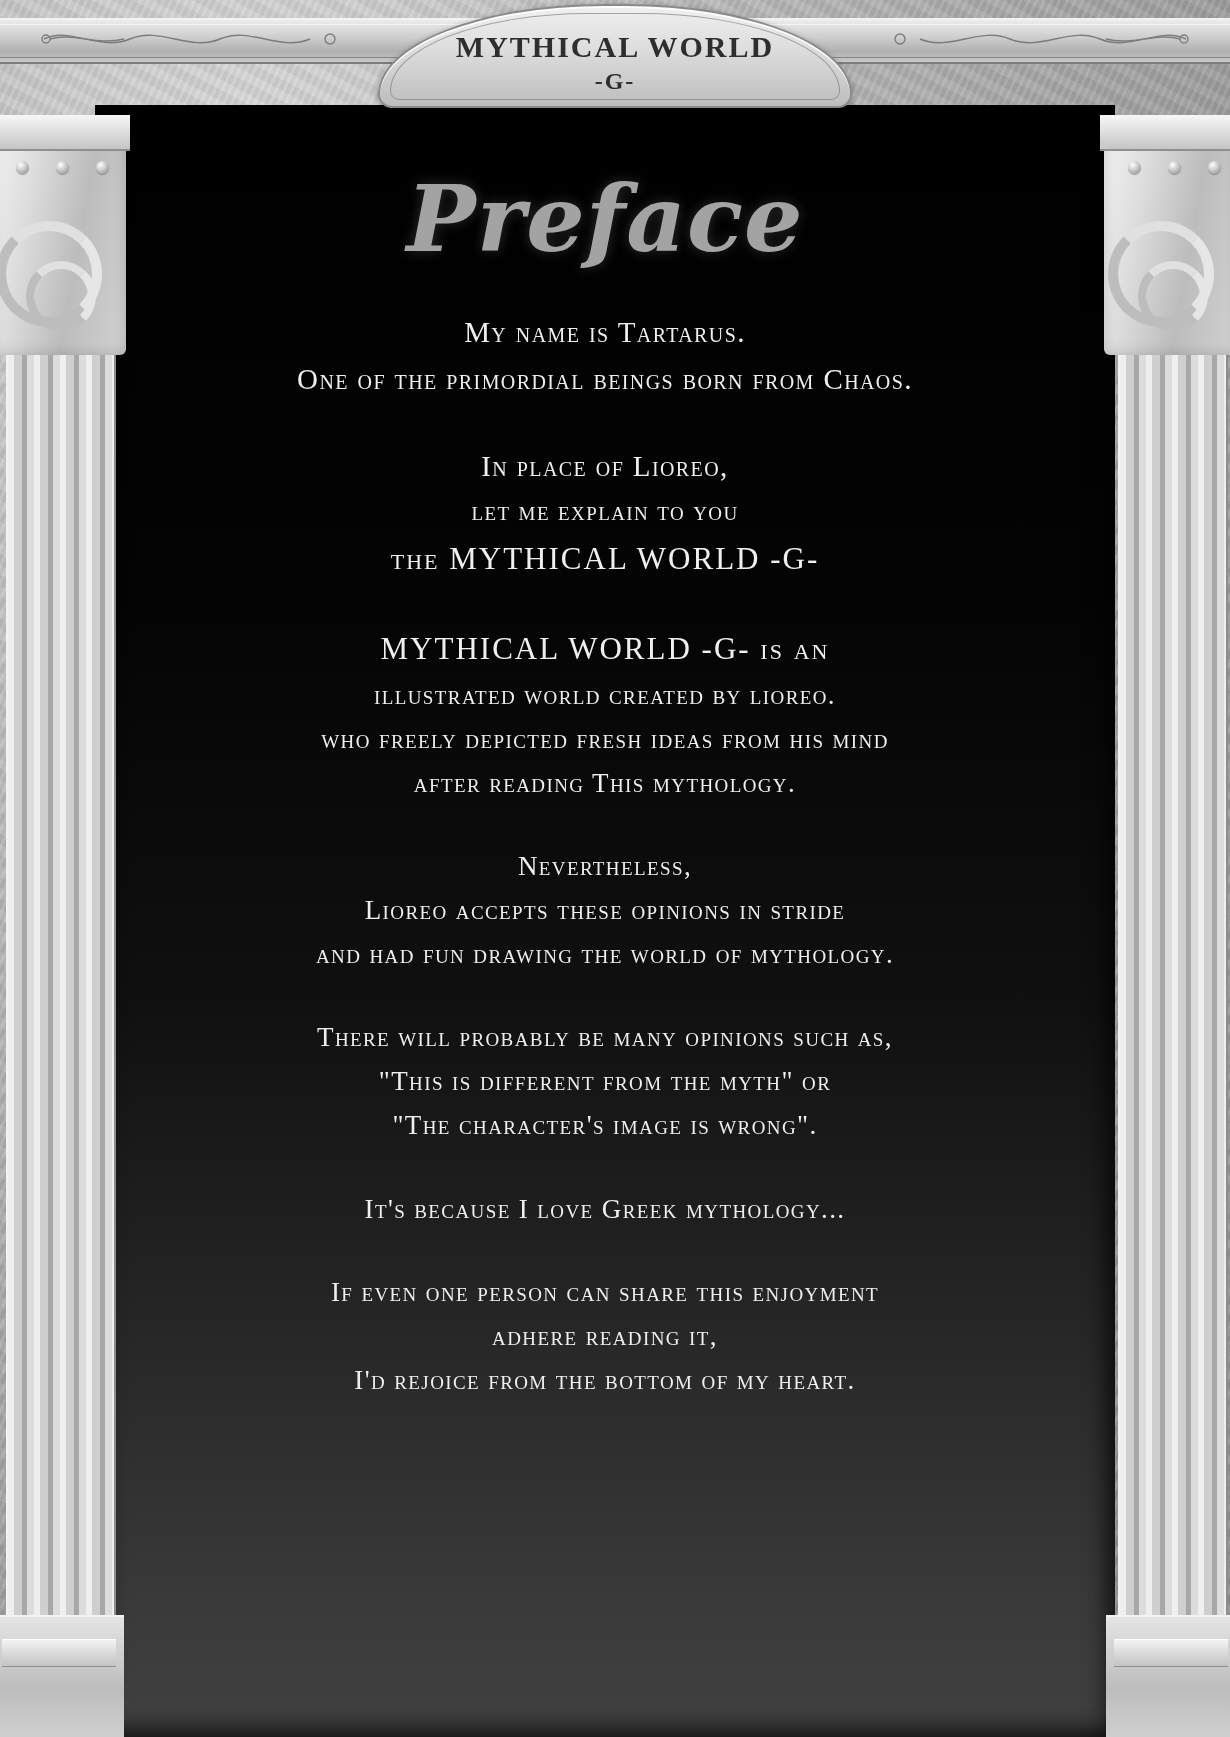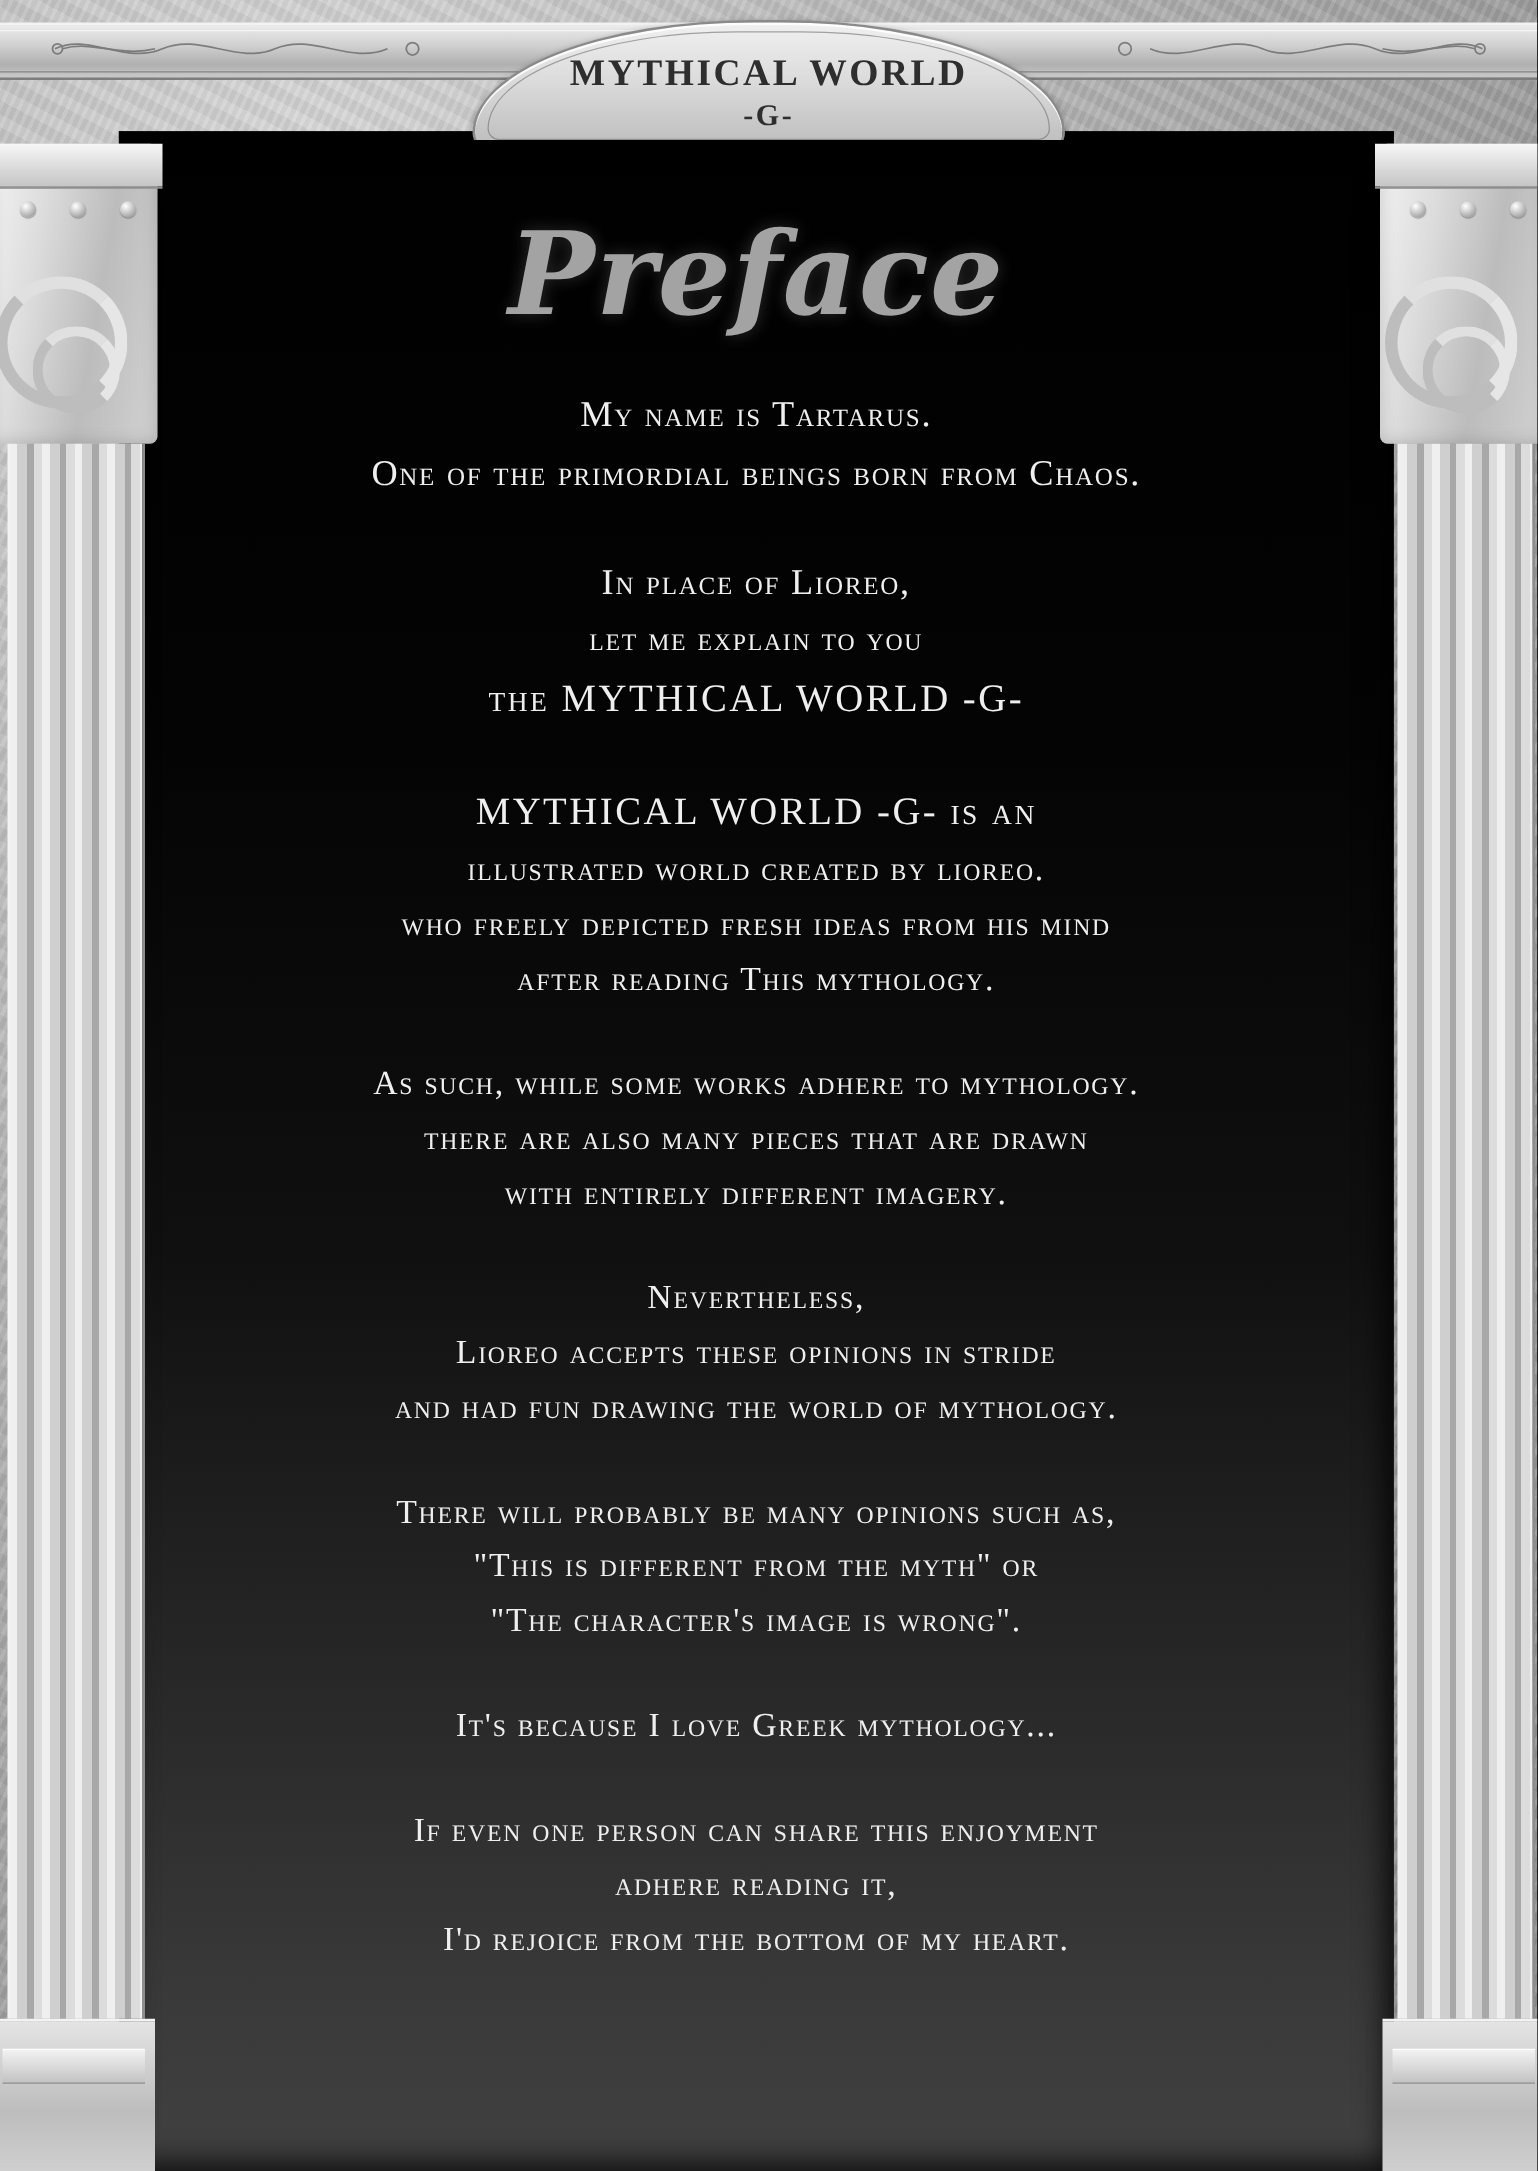--- a/index.html
+++ b/index.html
@@ -69,21 +69,21 @@
   .arch-bar::before{
     content:"";
     position:absolute; inset:4px 0;
     border-top:1px solid rgba(255,255,255,.6);
     border-bottom:1px solid rgba(110,110,110,.7);
   }
   .arch-center {
     position:absolute;
     left:50%;
     transform:translateX(-50%);
-    top:16px;
+    top:4px;
     width:470px; height:100px;
     background: linear-gradient(180deg,#f0f0f0 0%,#dcdcdc 45%,#bdbdbd 100%);
     border-radius: 230px 230px 14px 14px / 92px 92px 14px 14px;
     border:2px solid #8a8a8a;
     box-shadow: inset 0 2px 0 rgba(255,255,255,.85), 0 2px 6px rgba(0,0,0,.35);
   }
   .arch-center-inner{
     position:absolute;
     inset:7px 10px 6px 10px;
     border-radius: 220px 220px 10px 10px / 86px 86px 10px 10px;
@@ -325,25 +325,20 @@
         <span class="line big">the MYTHICAL WORLD -G-</span>
       </p>
 
       <p class="para">
         <span class="line big">MYTHICAL WORLD -G- is an</span>
         <span class="line">illustrated world created by lioreo.</span>
         <span class="line">who freely depicted fresh ideas from his mind</span>
         <span class="line">after reading This mythology.</span>
       </p>
 
-      <p class="para">
-        <span class="line">As such, while some works adhere to mythology.</span>
-        <span class="line">there are also many pieces that are drawn</span>
-        <span class="line">with entirely different imagery.</span>
-      </p>
 
       <p class="para">
         <span class="line">Nevertheless,</span>
         <span class="line">Lioreo accepts these opinions in stride</span>
         <span class="line">and had fun drawing the world of mythology.</span>
       </p>
 
       <p class="para">
         <span class="line">There will probably be many opinions such as,</span>
         <span class="line">"This is different from the myth" or</span>

